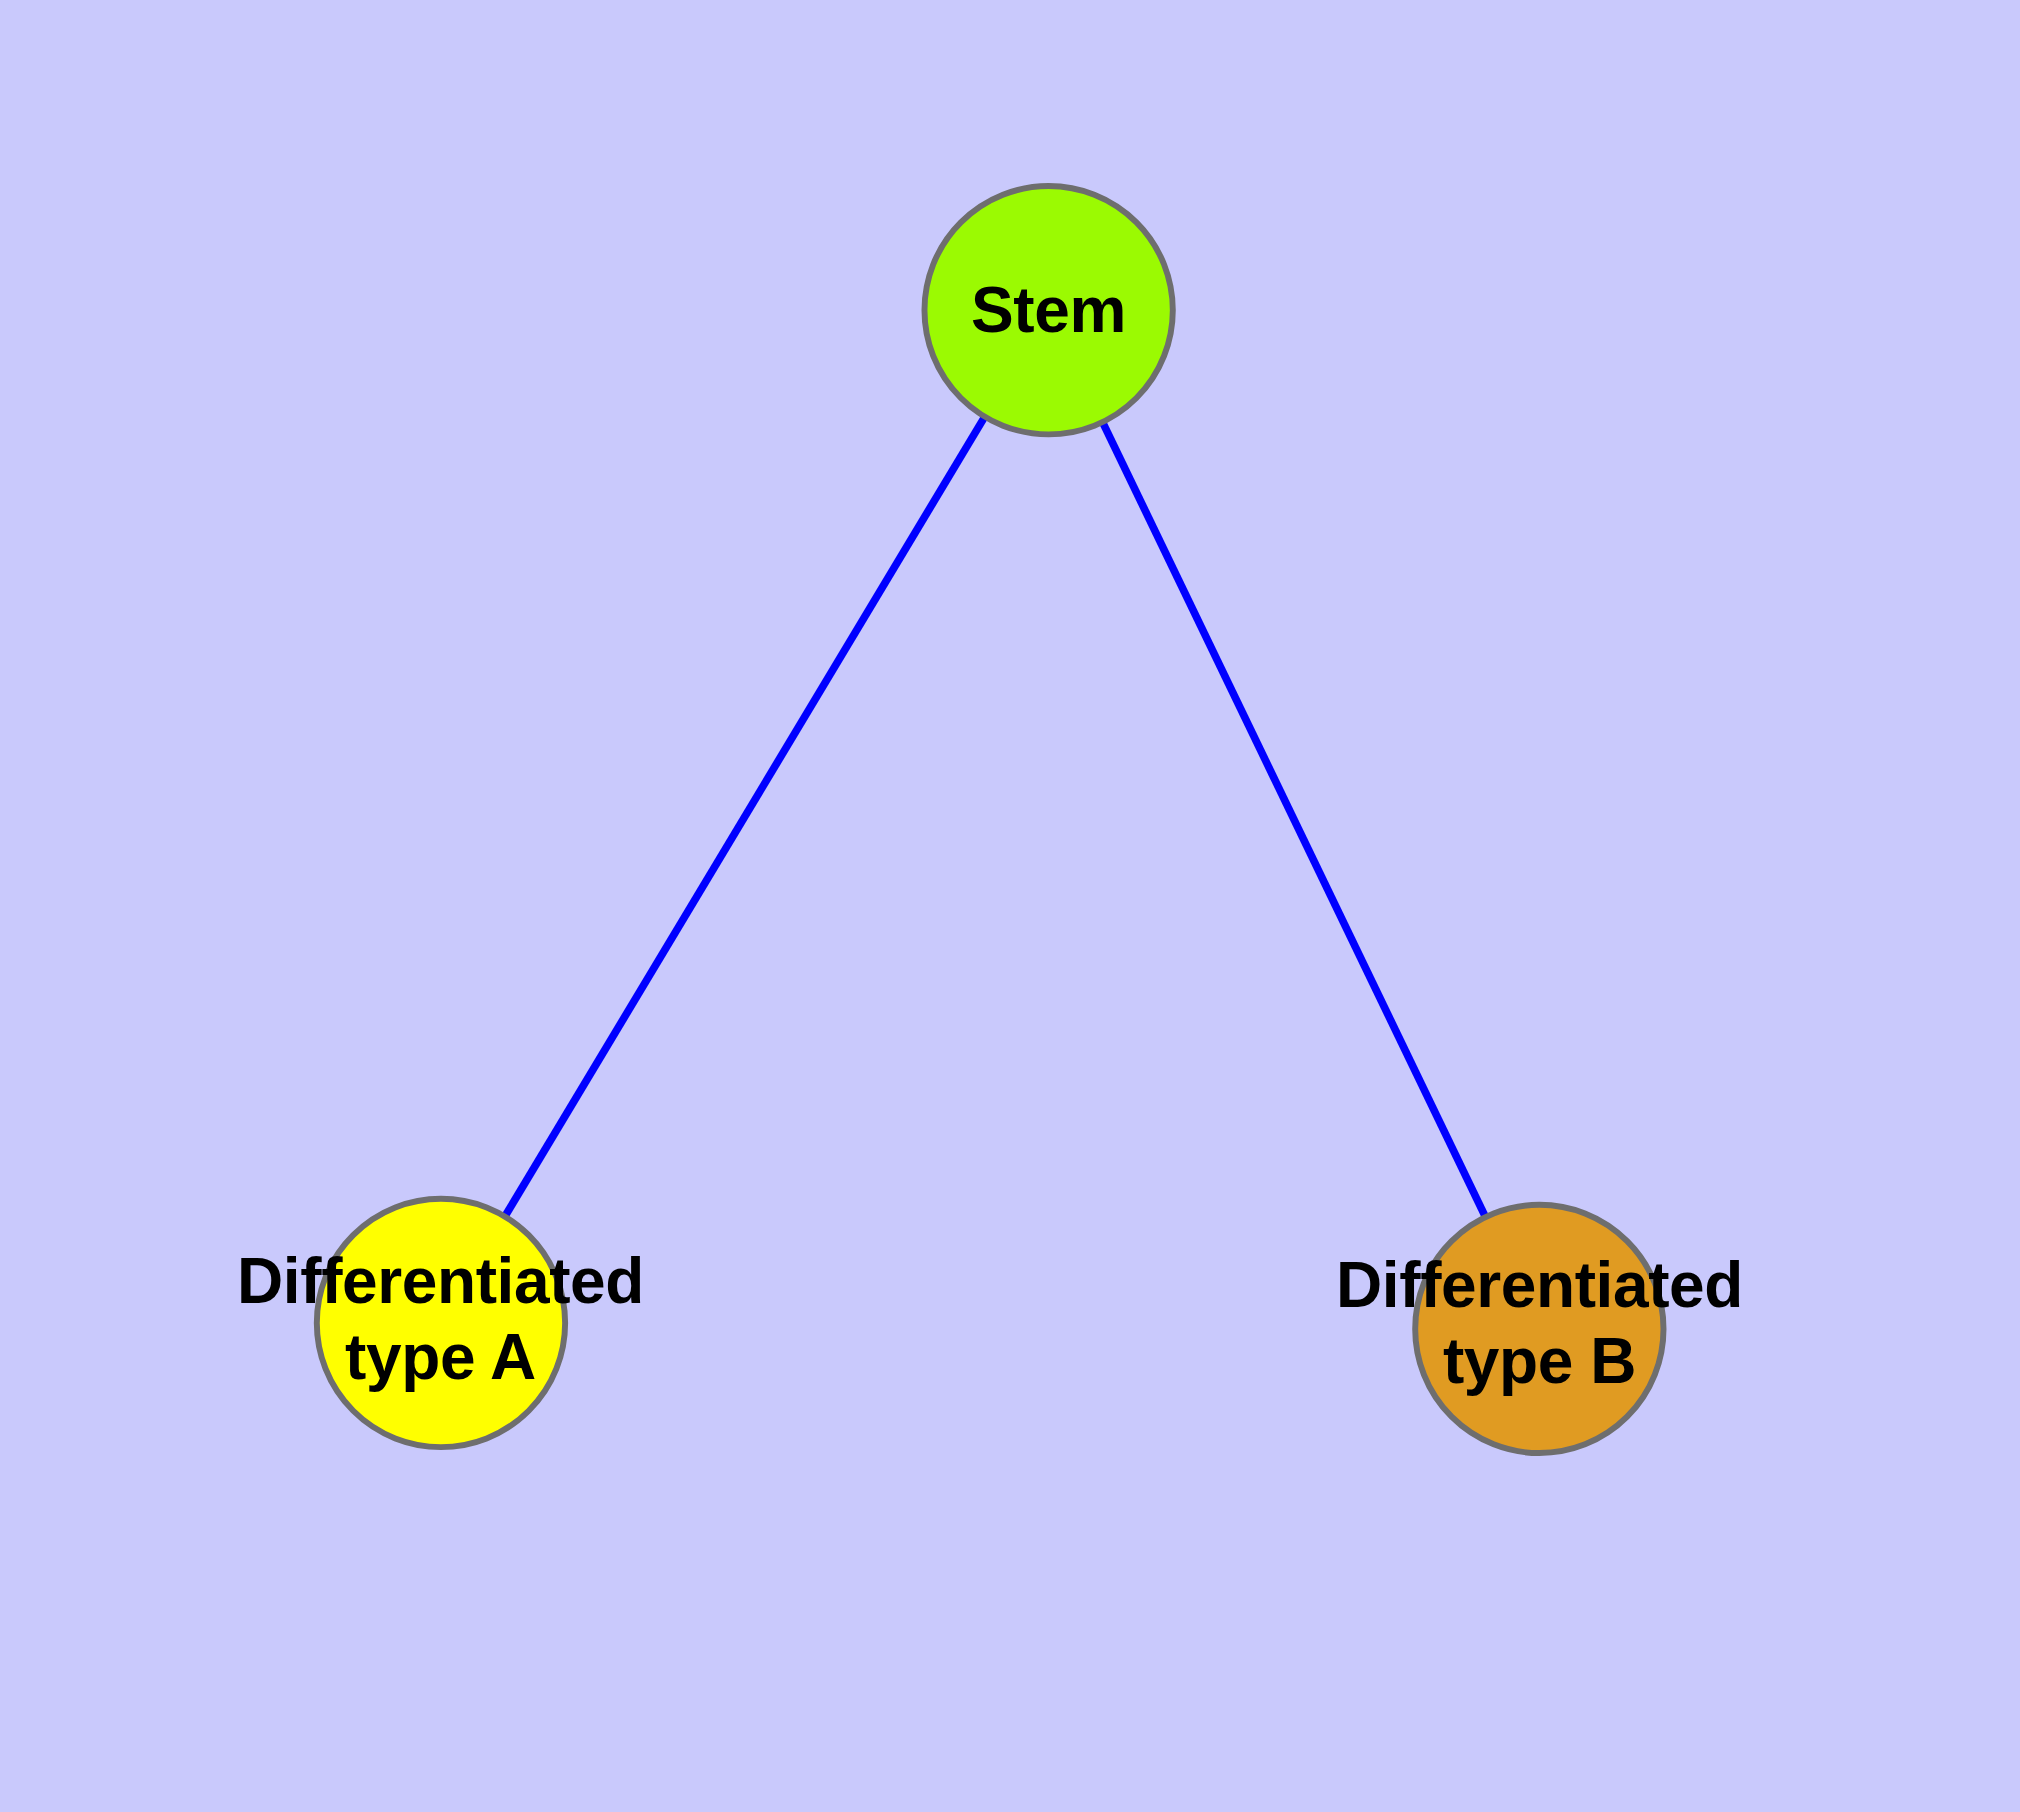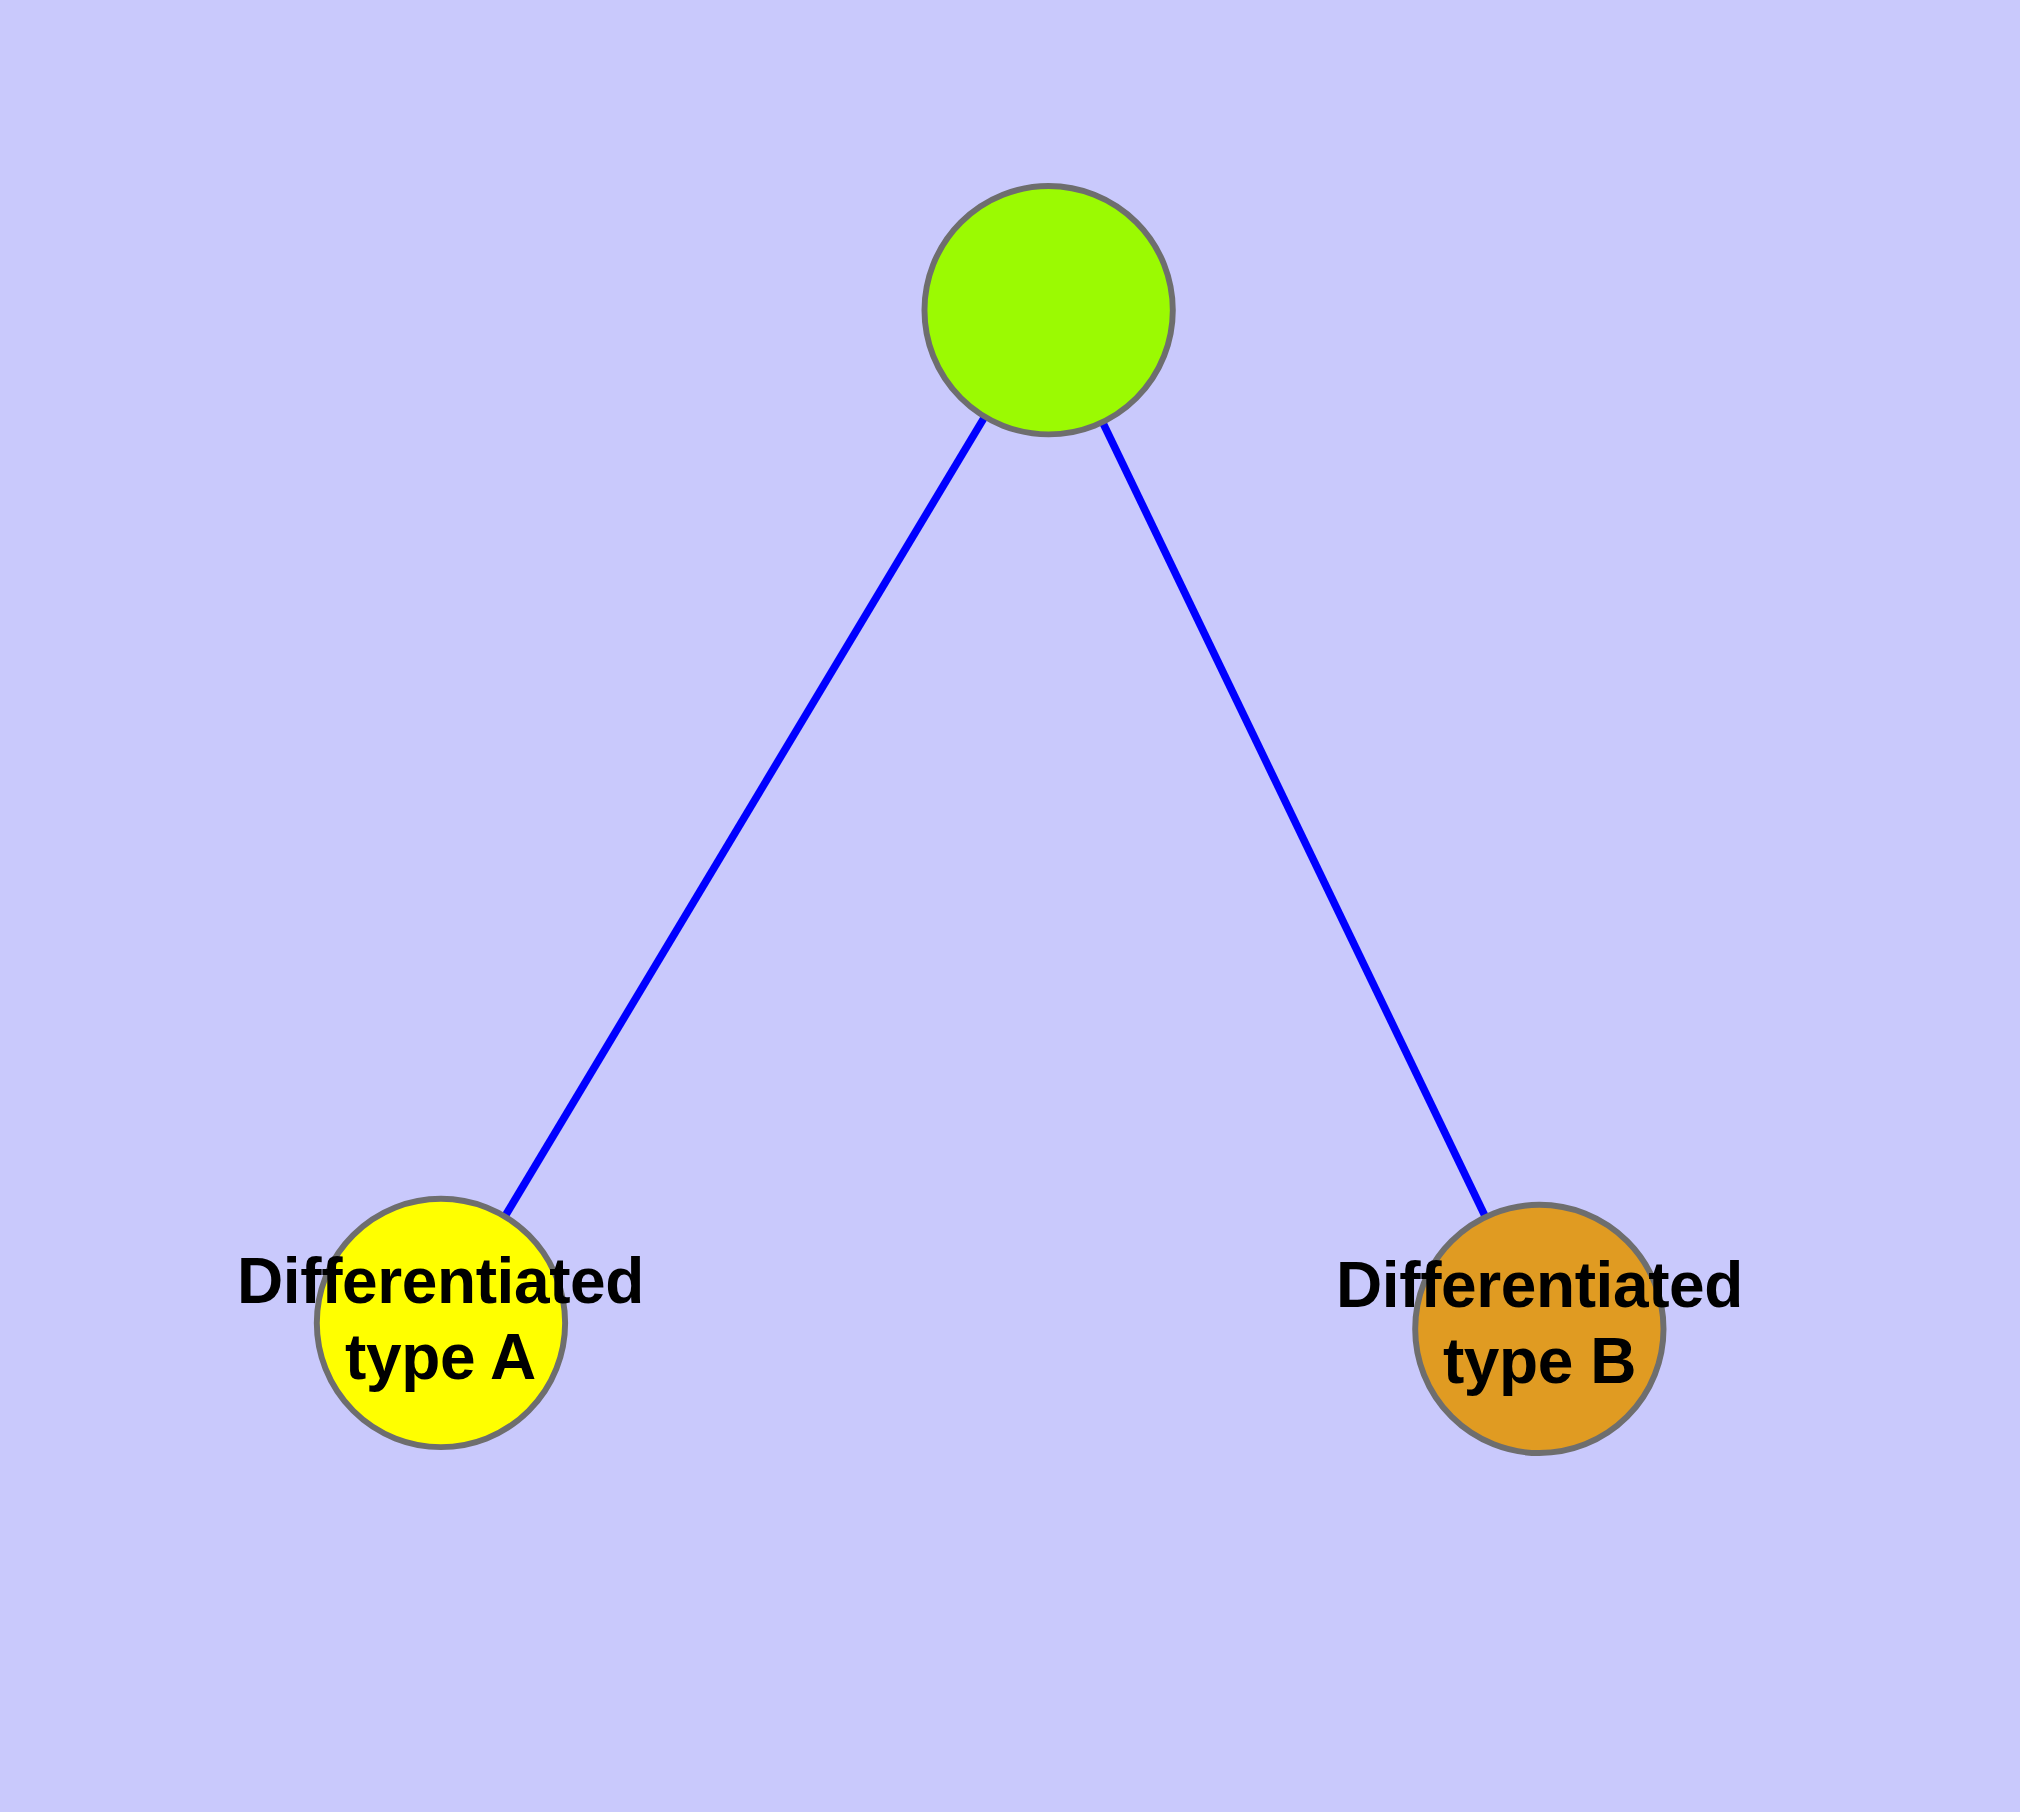--- a/index.html
+++ b/index.html
@@ -68,20 +68,21 @@
       </g>
 
     <g id="nodes-group">
         <circle cx="1237" cy="366" r="146.5" fill="#9BFA02" stroke="#6E6E6E" stroke-width="7"></circle>
         <circle cx="520" cy="1561" r="146.5" fill="#FFFF00" stroke="#6E6E6E" stroke-width="7"></circle>
         <circle cx="1816" cy="1568" r="146.5" fill="#E09B22" stroke="#6E6E6E" stroke-width="7"></circle>
       </g>
 
   </svg>
 
+  <div class="node-label label-stem" style="color: rgb(0, 0, 0);">Stem</div>
 
   <div class="node-label label-typea" style="color: rgb(0, 0, 0);">Differentiated
 type A</div>
 
   <div class="node-label label-typeb" style="color: rgb(0, 0, 0);">Differentiated
 type B</div>
 
 </div>
 
 

